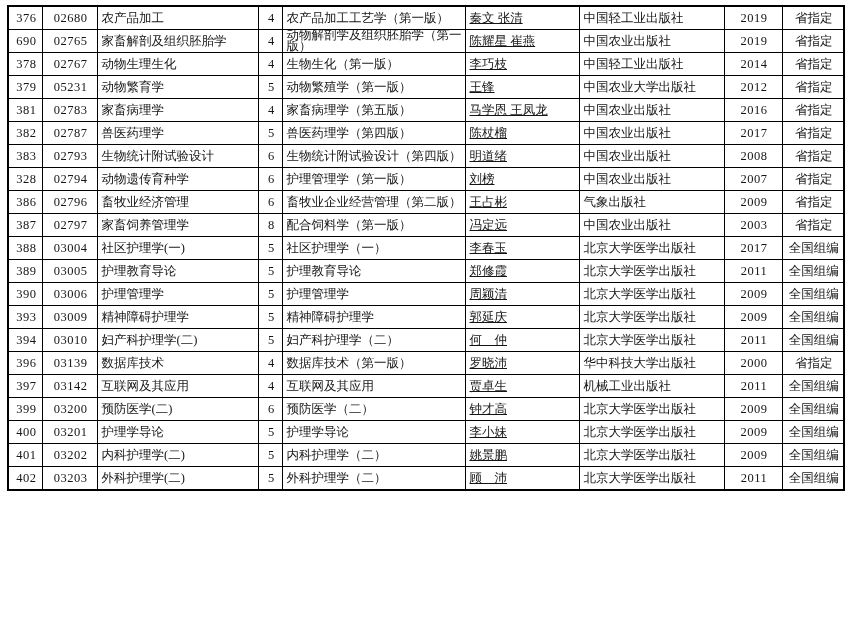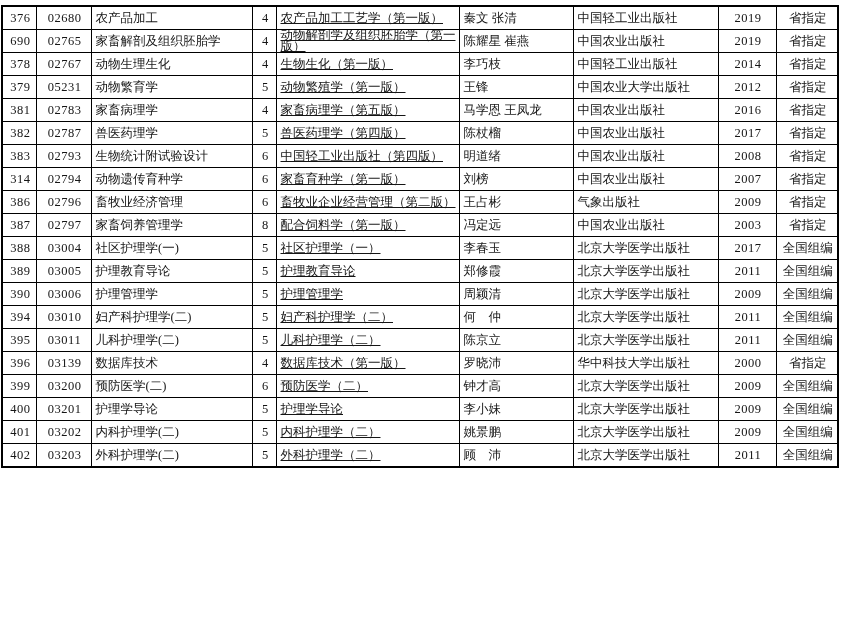--- a/index.html
+++ b/index.html
@@ -13,21 +13,21 @@
   }
   .page {
     position: relative;
     width: 848px;
     height: 637px;
     background: #ffffff;
   }
   table.grid {
     border-collapse: collapse;
     table-layout: fixed;
-    margin: 5px 0 0 1px;
+    margin: 5px 0 0 7px;
     width: 836px;
     border: 2px solid #000;
   }
   table.grid td {
     border: 1px solid #000;
     height: 22px;
     font-size: 12.5px;
     color: #151515;
     padding: 0 2px 0 4px;
     overflow: hidden;
@@ -37,24 +37,24 @@
   td.center {
     text-align: center;
     padding: 0 1px;
   }
   td.col-no, td.col-code, td.col-year {
     font-family: "Liberation Serif", "DejaVu Serif", serif;
     letter-spacing: 0.5px;
   }
   td.col-textbook {
     line-height: 11px;
-    text-decoration: underline;
   }
   td.col-authors {
     white-space: nowrap;
+    text-decoration: underline;
   }
 </style>
 </head>
 <body>
 
 <div class="page">
   <table class="grid">
     <colgroup>
       <col style="width:34px">
       <col style="width:55px">
@@ -131,32 +131,32 @@
           <td class="col-authors">陈杖榴</td>
           <td class="col-publisher">中国农业出版社</td>
           <td class="col-year center">2017</td>
           <td class="col-designation center">省指定</td>
         </tr>
         <tr>
           <td class="col-no center">383</td>
           <td class="col-code center">02793</td>
           <td class="col-course">生物统计附试验设计</td>
           <td class="col-credits center">6</td>
-          <td class="col-textbook">中国轻工业出版社（第四版）</td>
+          <td class="col-textbook">生物统计附试验设计（第四版）</td>
           <td class="col-authors">明道绪</td>
           <td class="col-publisher">中国农业出版社</td>
           <td class="col-year center">2008</td>
           <td class="col-designation center">省指定</td>
         </tr>
         <tr>
-          <td class="col-no center">314</td>
+          <td class="col-no center">328</td>
           <td class="col-code center">02794</td>
           <td class="col-course">动物遗传育种学</td>
           <td class="col-credits center">6</td>
-          <td class="col-textbook">家畜育种学（第一版）</td>
+          <td class="col-textbook">护理管理学（第一版）</td>
           <td class="col-authors">刘榜</td>
           <td class="col-publisher">中国农业出版社</td>
           <td class="col-year center">2007</td>
           <td class="col-designation center">省指定</td>
         </tr>
         <tr>
           <td class="col-no center">386</td>
           <td class="col-code center">02796</td>
           <td class="col-course">畜牧业经济管理</td>
           <td class="col-credits center">6</td>
@@ -204,51 +204,62 @@
           <td class="col-code center">03006</td>
           <td class="col-course">护理管理学</td>
           <td class="col-credits center">5</td>
           <td class="col-textbook">护理管理学</td>
           <td class="col-authors">周颖清</td>
           <td class="col-publisher">北京大学医学出版社</td>
           <td class="col-year center">2009</td>
           <td class="col-designation center">全国组编</td>
         </tr>
         <tr>
+          <td class="col-no center">393</td>
+          <td class="col-code center">03009</td>
+          <td class="col-course">精神障碍护理学</td>
+          <td class="col-credits center">5</td>
+          <td class="col-textbook">精神障碍护理学</td>
+          <td class="col-authors">郭延庆</td>
+          <td class="col-publisher">北京大学医学出版社</td>
+          <td class="col-year center">2009</td>
+          <td class="col-designation center">全国组编</td>
+        </tr>
+        <tr>
           <td class="col-no center">394</td>
           <td class="col-code center">03010</td>
           <td class="col-course">妇产科护理学(二)</td>
           <td class="col-credits center">5</td>
           <td class="col-textbook">妇产科护理学（二）</td>
           <td class="col-authors">何　仲</td>
-          <td class="col-publisher">北京大学医学出版社</td>
-          <td class="col-year center">2011</td>
-          <td class="col-designation center">全国组编</td>
-        </tr>
-        <tr>
-          <td class="col-no center">395</td>
-          <td class="col-code center">03011</td>
-          <td class="col-course">儿科护理学(二)</td>
-          <td class="col-credits center">5</td>
-          <td class="col-textbook">儿科护理学（二）</td>
-          <td class="col-authors">陈京立</td>
           <td class="col-publisher">北京大学医学出版社</td>
           <td class="col-year center">2011</td>
           <td class="col-designation center">全国组编</td>
         </tr>
         <tr>
           <td class="col-no center">396</td>
           <td class="col-code center">03139</td>
           <td class="col-course">数据库技术</td>
           <td class="col-credits center">4</td>
           <td class="col-textbook">数据库技术（第一版）</td>
           <td class="col-authors">罗晓沛</td>
           <td class="col-publisher">华中科技大学出版社</td>
           <td class="col-year center">2000</td>
           <td class="col-designation center">省指定</td>
+        </tr>
+        <tr>
+          <td class="col-no center">397</td>
+          <td class="col-code center">03142</td>
+          <td class="col-course">互联网及其应用</td>
+          <td class="col-credits center">4</td>
+          <td class="col-textbook">互联网及其应用</td>
+          <td class="col-authors">贾卓生</td>
+          <td class="col-publisher">机械工业出版社</td>
+          <td class="col-year center">2011</td>
+          <td class="col-designation center">全国组编</td>
         </tr>
         <tr>
           <td class="col-no center">399</td>
           <td class="col-code center">03200</td>
           <td class="col-course">预防医学(二)</td>
           <td class="col-credits center">6</td>
           <td class="col-textbook">预防医学（二）</td>
           <td class="col-authors">钟才高</td>
           <td class="col-publisher">北京大学医学出版社</td>
           <td class="col-year center">2009</td>

